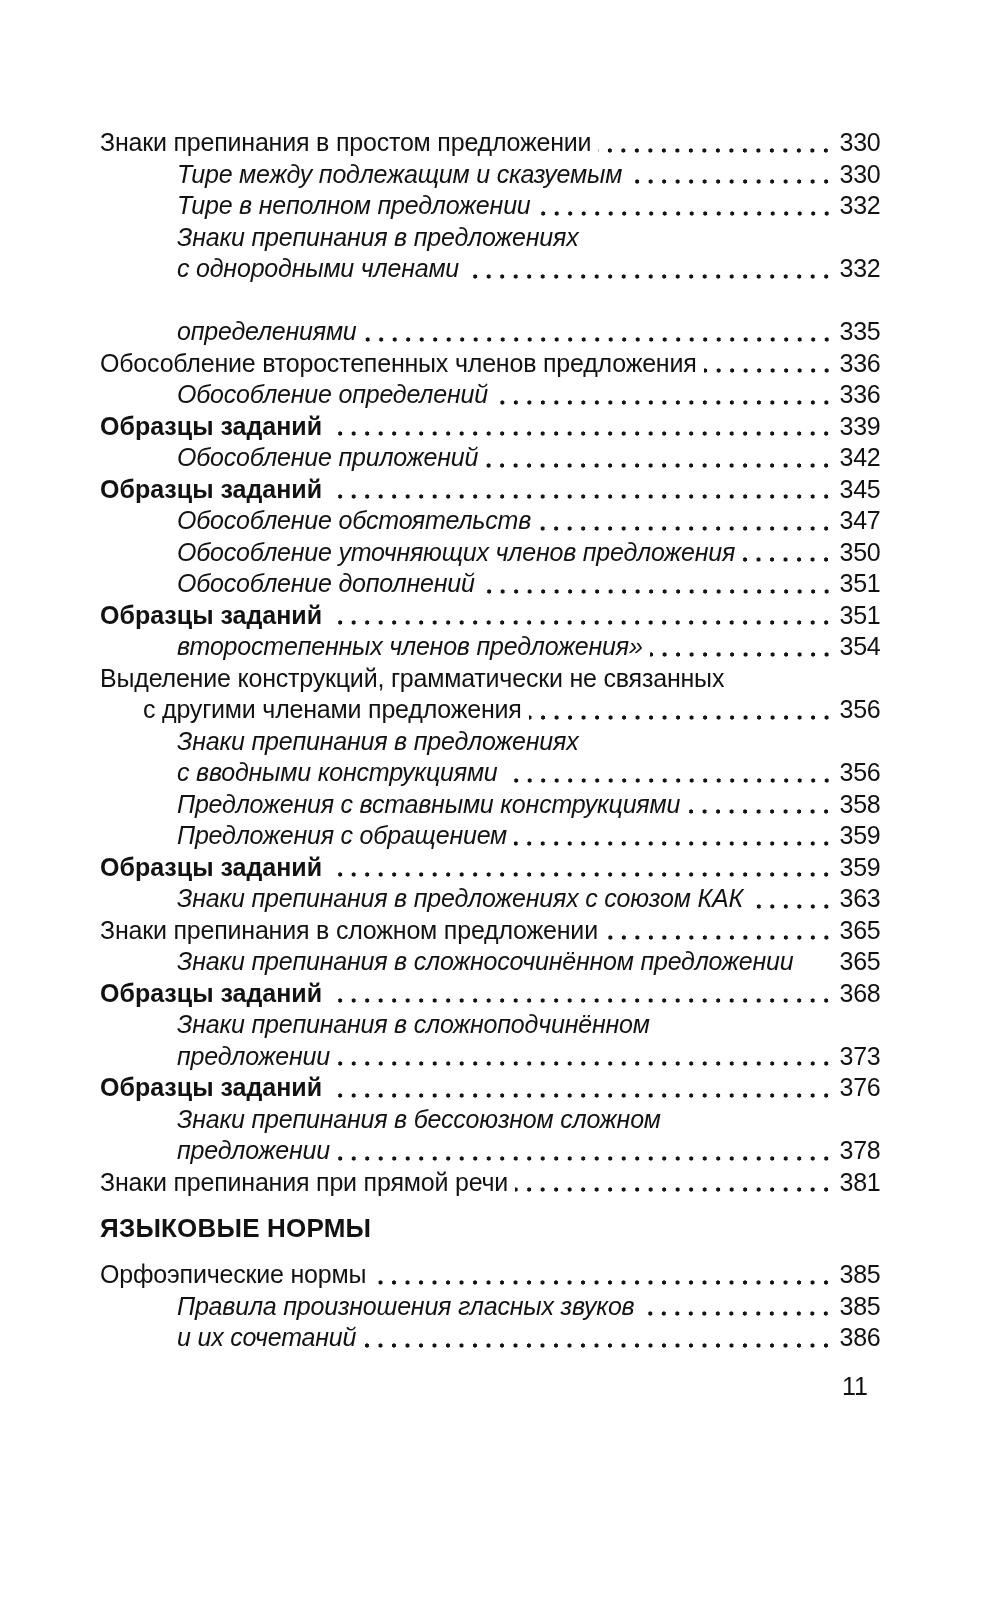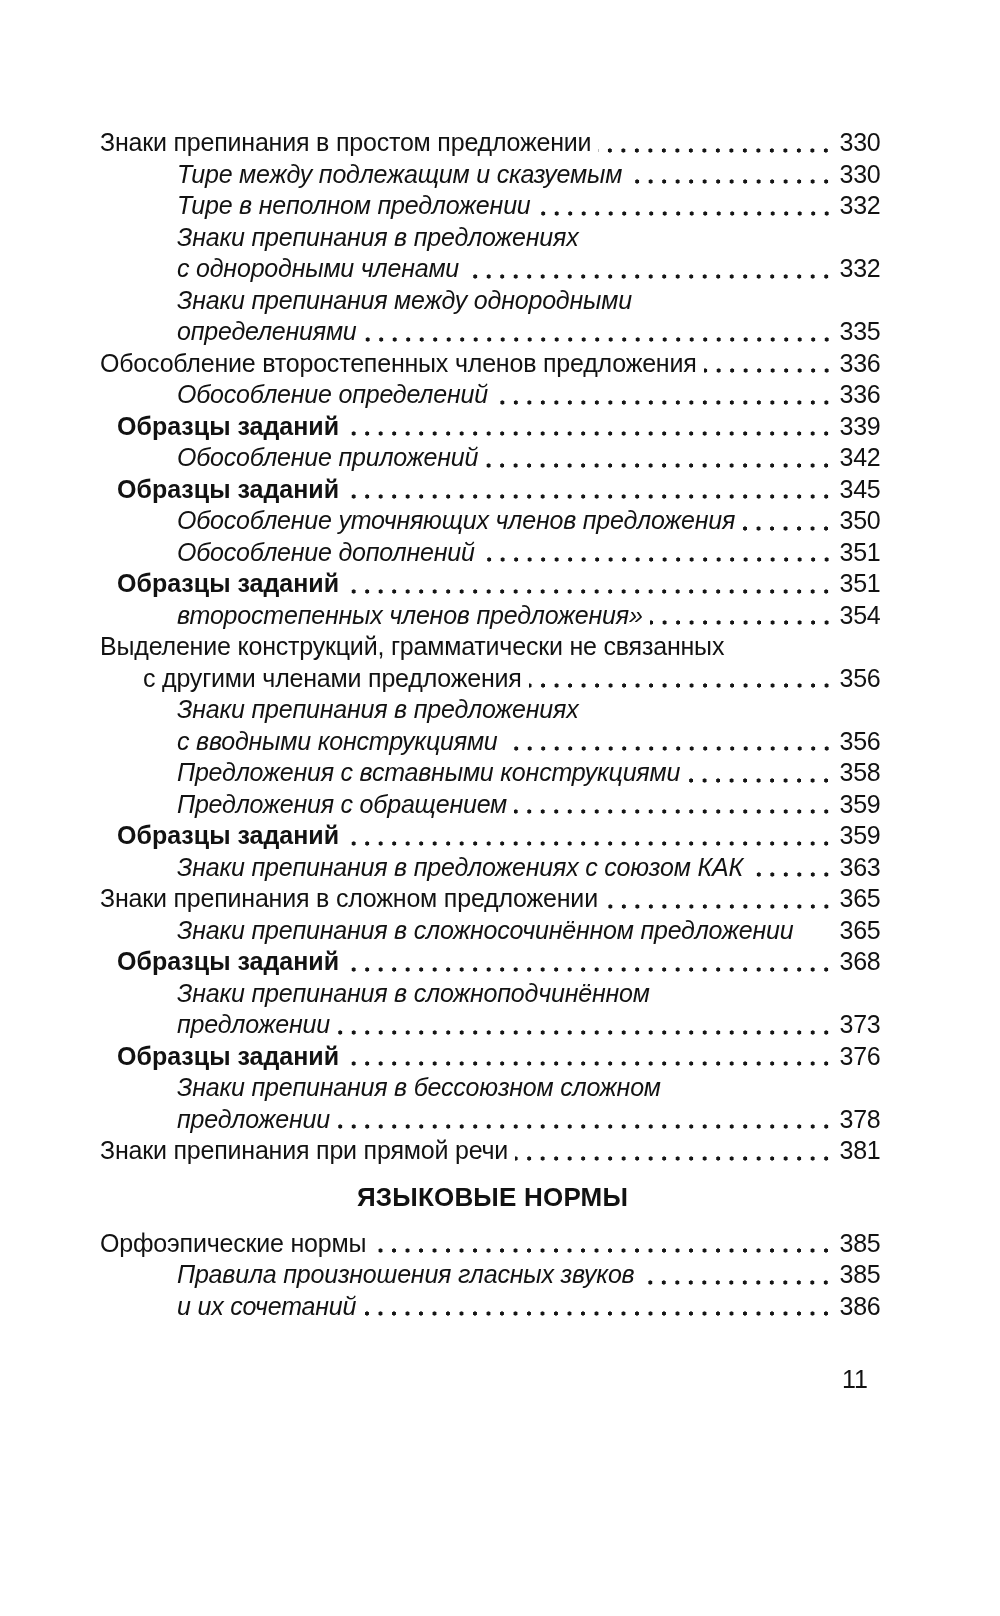--- a/index.html
+++ b/index.html
@@ -26,21 +26,21 @@
     align-items: stretch;
     height: 31.5px;
     line-height: 31.5px;
     font-size: 25px;
     letter-spacing: -0.2px;
     white-space: nowrap;
   }
   .toc-row.indent-1 { padding-left: 43px; }
   .toc-label { flex: 0 0 auto; }
   .toc-row.style-italic .toc-label { font-style: italic; margin-left: 34px; }
-  .toc-row.style-bold .toc-label { font-weight: 700; letter-spacing: 0; margin-left: 17px; }
+  .toc-row.style-bold .toc-label { font-weight: 700; letter-spacing: 0; }
   .leader {
     flex: 1 1 auto;
     min-width: 10px;
     margin-left: 7px;
     background-image: radial-gradient(circle, #141414 1.9px, rgba(0,0,0,0) 2.3px);
     background-size: 13.5px 5px;
     background-repeat: repeat-x;
     background-position: right 2px bottom 6px;
   }
   .leader.no-dots { background: none; }
@@ -49,25 +49,25 @@
     min-width: 50px;
     text-align: center;
     font-style: normal;
     font-weight: 400;
   }
   .section-header {
     margin: 13px 0 14px 0;
     font-size: 26px;
     line-height: 34px;
     font-weight: 700;
-    text-align: center;
+    text-align: left;
     letter-spacing: 0.2px;
   }
   .folio {
-    margin-top: 42px;
+    margin-top: 17px;
     padding-right: 17px;
     text-align: right;
     font-size: 25px;
     line-height: 31.5px;
   }
 </style>
 </head>
 <body>
 
 <div class="page">
@@ -92,21 +92,20 @@
     <span class="toc-label">Знаки препинания в предложениях</span>
     <span class="leader no-dots"></span>
 
   </div>
         <div class="toc-row style-italic indent-1">
     <span class="toc-label">с однородными членами</span>
     <span class="leader"></span>
     <span class="toc-page">332</span>
   </div>
         <div class="toc-row style-italic indent-1">
-    <span class="toc-label">Знаки препинания между однородными</span>
     <span class="leader no-dots"></span>
 
   </div>
         <div class="toc-row style-italic indent-1">
     <span class="toc-label">определениями</span>
     <span class="leader"></span>
     <span class="toc-page">335</span>
   </div>
         <div class="toc-row style-normal">
     <span class="toc-label">Обособление второстепенных членов предложения</span>
@@ -125,20 +124,25 @@
   </div>
         <div class="toc-row style-italic indent-1">
     <span class="toc-label">Обособление приложений</span>
     <span class="leader"></span>
     <span class="toc-page">342</span>
   </div>
         <div class="toc-row style-bold">
     <span class="toc-label">Образцы заданий</span>
     <span class="leader"></span>
     <span class="toc-page">345</span>
+  </div>
+        <div class="toc-row style-italic indent-1">
+    <span class="toc-label">Обособление обстоятельств</span>
+    <span class="leader"></span>
+    <span class="toc-page">347</span>
   </div>
         <div class="toc-row style-italic indent-1">
     <span class="toc-label">Обособление уточняющих членов предложения</span>
     <span class="leader"></span>
     <span class="toc-page">350</span>
   </div>
         <div class="toc-row style-italic indent-1">
     <span class="toc-label">Обособление дополнений</span>
     <span class="leader"></span>
     <span class="toc-page">351</span>

